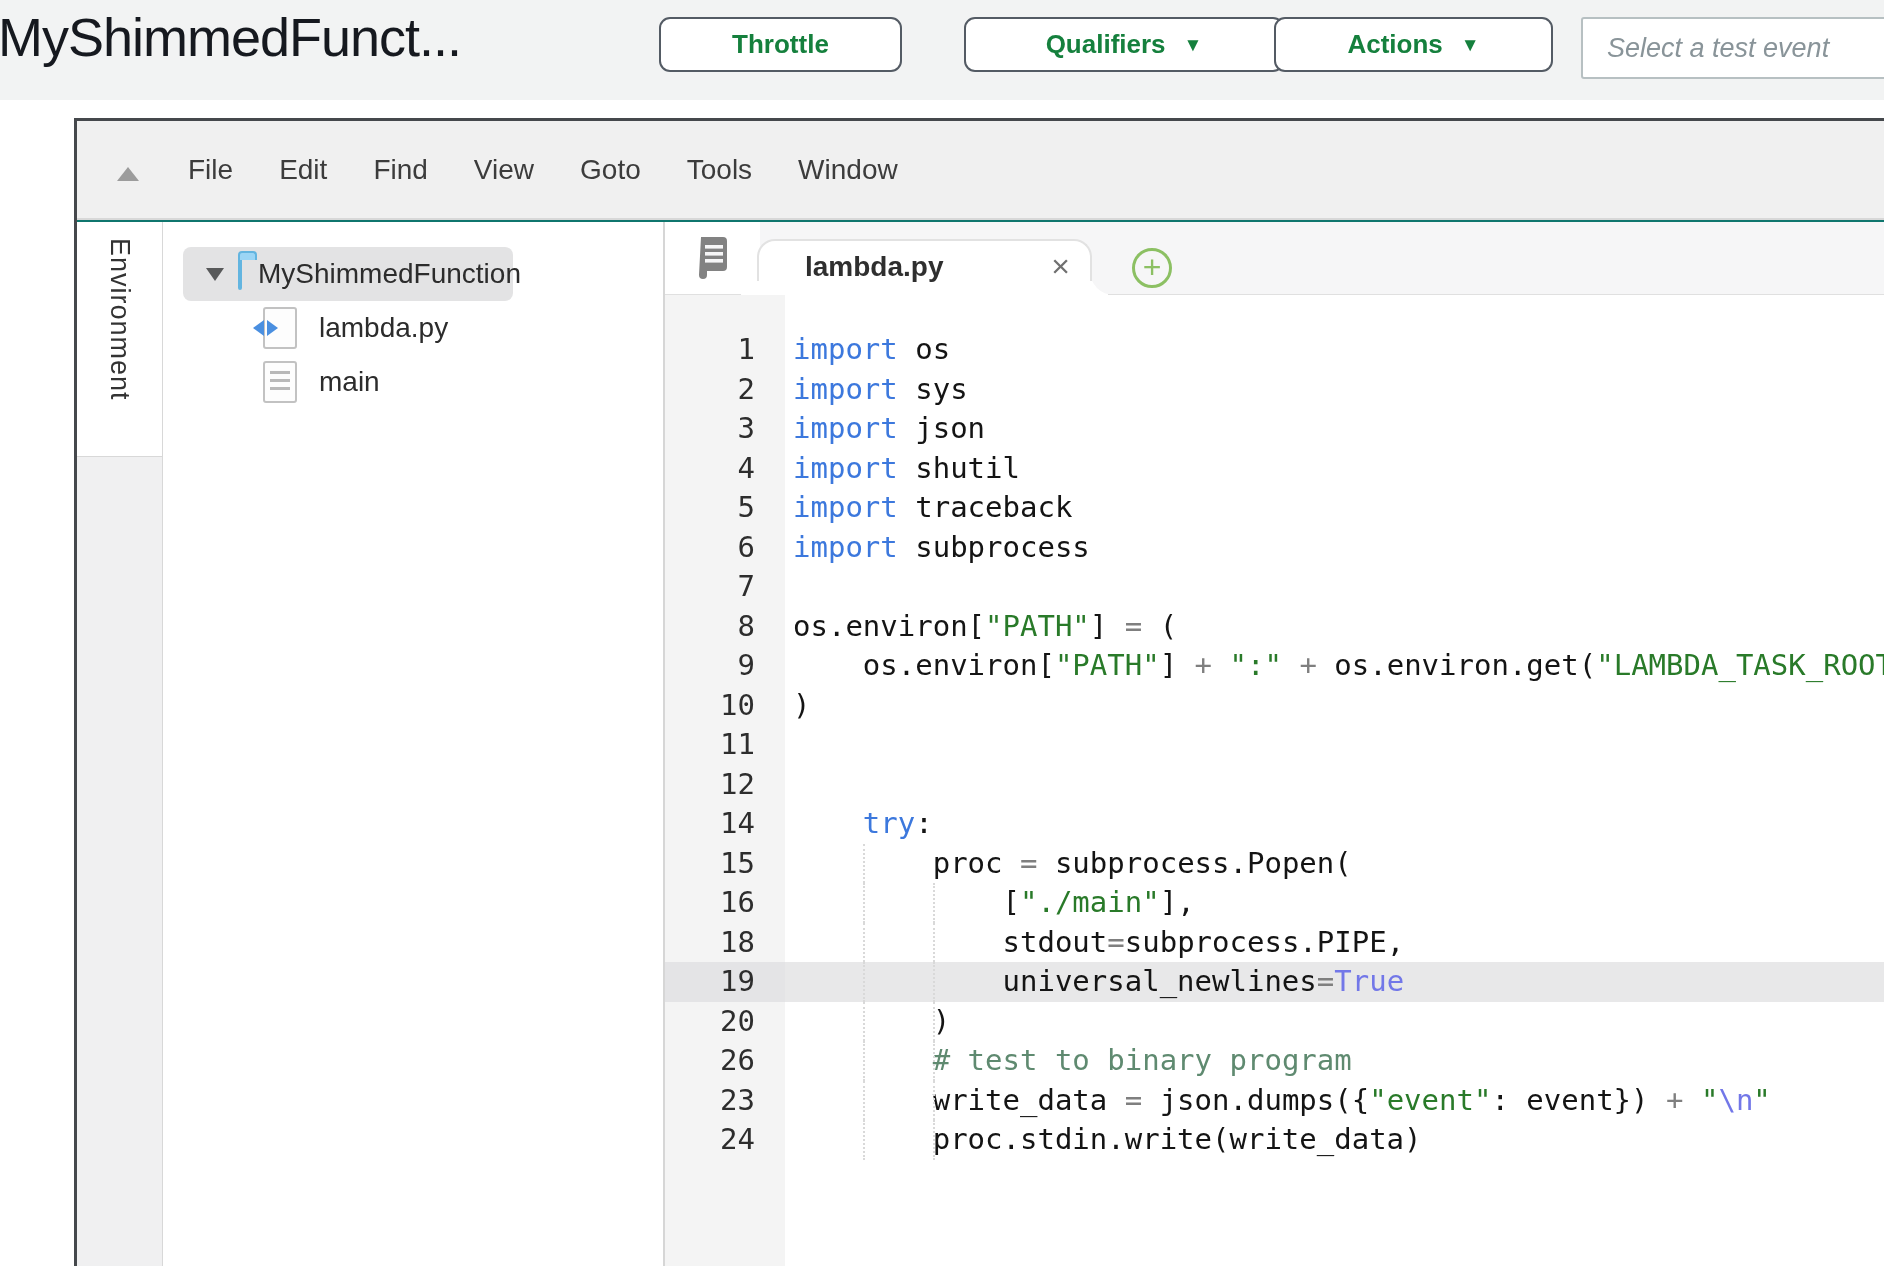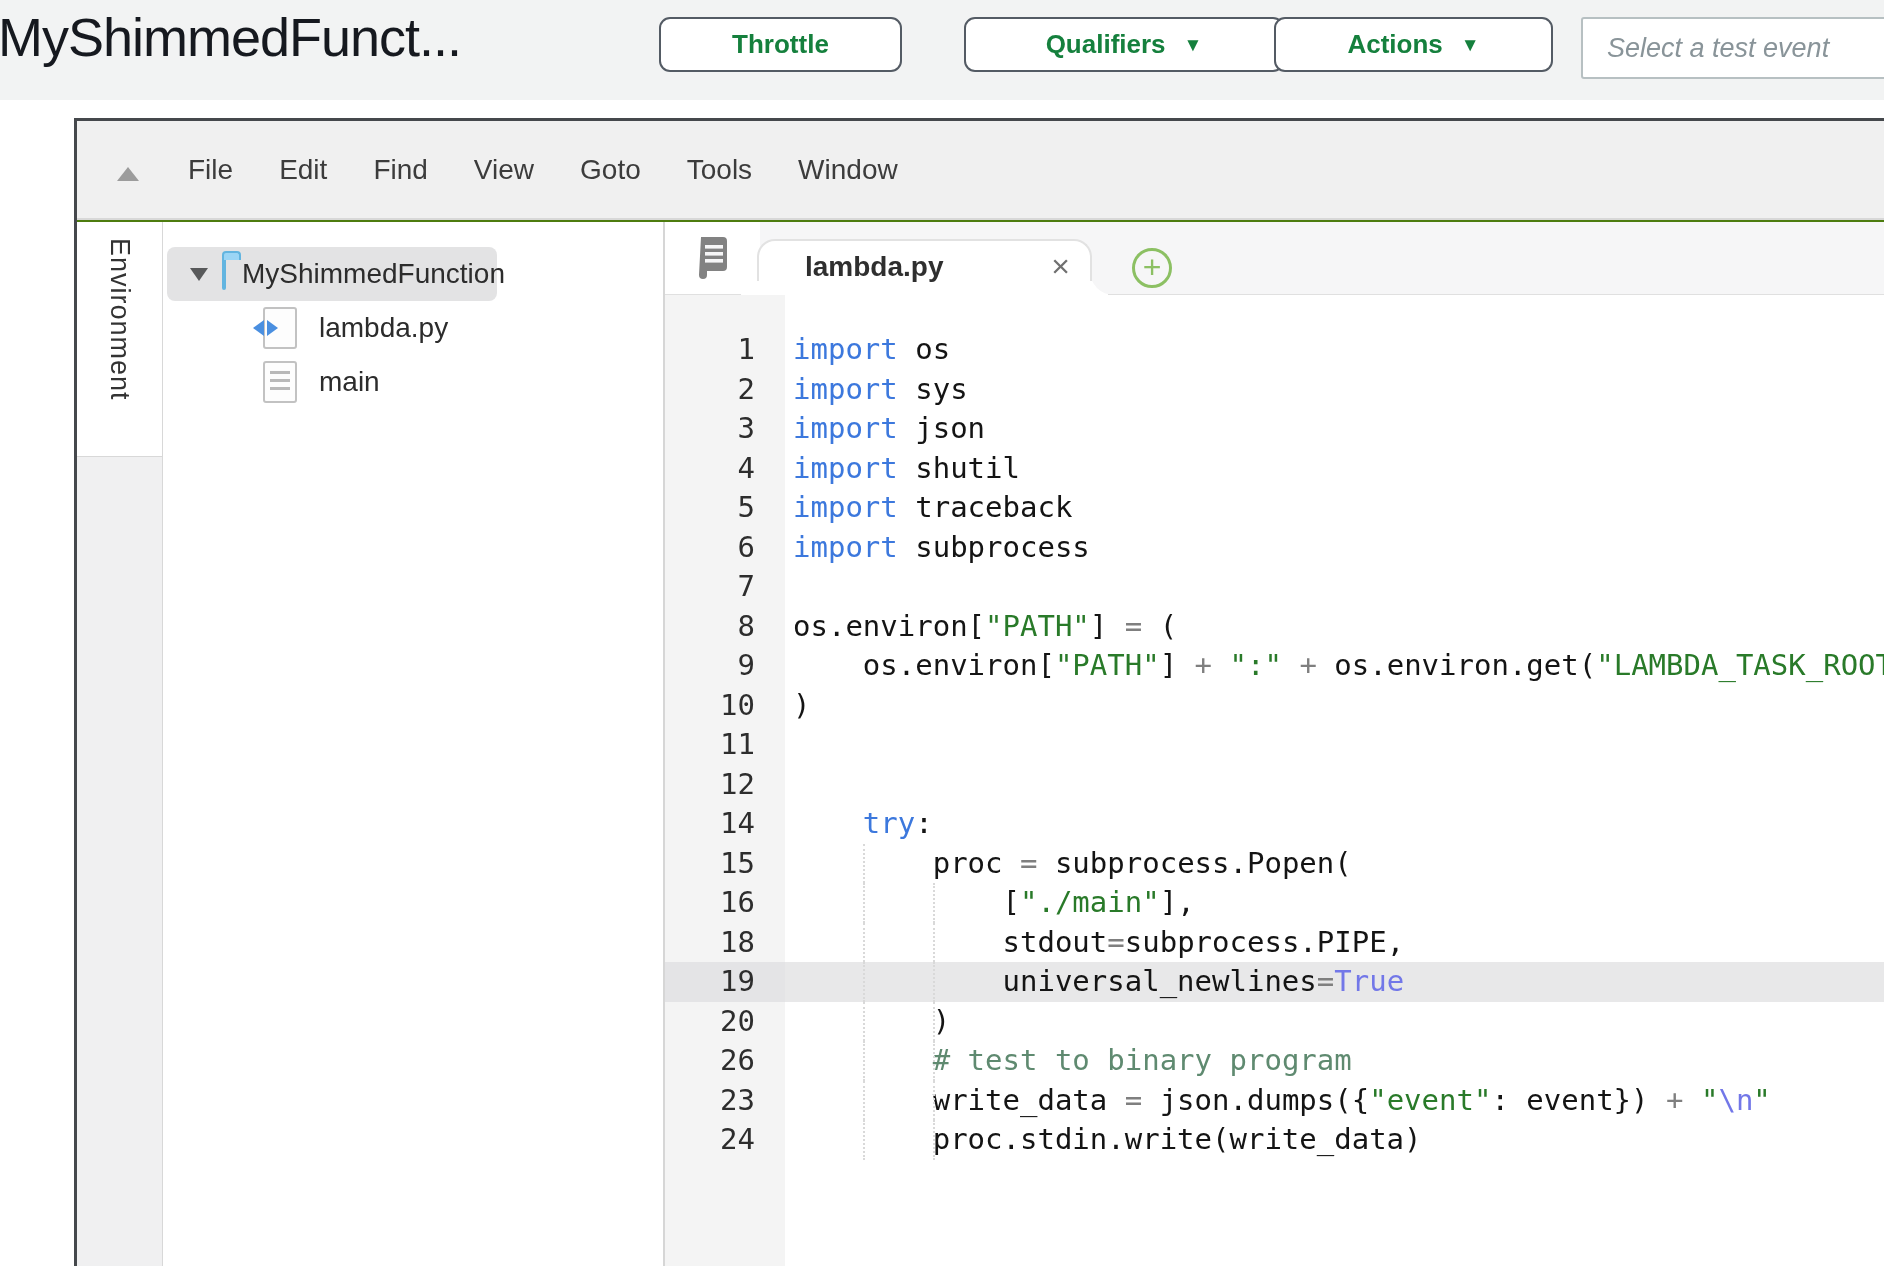--- a/index.html
+++ b/index.html
@@ -15,41 +15,41 @@
         cursor:pointer;}
   .hbtn .caret{font-size:19px;line-height:1;}
   .btn-throttle{left:659px;width:243px;}
   .btn-qualifiers{left:964px;width:320px;}
   .btn-actions{left:1274px;width:279px;}
   .test-select{position:absolute;left:1581px;top:17px;width:420px;height:62px;box-sizing:border-box;
         background:#fff;border:2px solid #b7c0c2;border-radius:3px;color:#899499;
         font-style:italic;font-size:27px;display:flex;align-items:center;padding-left:24px;}
   
   .frame{position:absolute;left:74px;top:118px;width:1810px;height:1148px;box-sizing:border-box;
-         border-left:3px solid #45484c;border-top:3px solid #45484c;background:#4d7c0f;}
+         border-left:3px solid #45484c;border-top:3px solid #45484c;background:#0f766e;}
   .menubar{position:absolute;left:0;top:0;width:100%;height:99px;background:#f0f0f0;
            border-bottom:2px solid #d8d8d8;box-sizing:border-box;}
   .collapse-tri{position:absolute;left:40px;top:46px;width:0;height:0;cursor:pointer;
            border-left:11px solid transparent;border-right:11px solid transparent;
            border-bottom:14px solid #9c9c9c;}
   .menu-items{position:absolute;left:111px;top:0;height:97px;display:flex;align-items:center;
            gap:46px;font-size:28px;color:#3c3c3c;}
   .mi{cursor:pointer;}
   .content{position:absolute;left:0;top:101px;width:100%;height:1047px;display:flex;}
   
   .env-strip{width:86px;position:relative;background:#f0f0f1;border-right:1px solid #d8d8d8;box-sizing:border-box;}
   .env-tab{position:absolute;left:0;top:0;width:100%;height:235px;background:#fff;
            border-bottom:1px solid #d8d8d8;box-sizing:border-box;cursor:pointer;}
   .env-label{position:absolute;left:50%;top:16px;transform:translateX(-50%);
            writing-mode:vertical-rl;font-size:27px;color:#333;letter-spacing:1px;}
   
   .tree{width:502px;background:#fff;border-right:2px solid #d6d6d6;box-sizing:border-box;
         padding-top:25px;position:relative;}
   .tree-row{height:54px;display:flex;align-items:center;font-size:28px;color:#2c2c2c;cursor:pointer;}
-  .sel-row{margin-left:4px;width:330px;background:#e3e3e4;border-radius:8px;}
+  .sel-row{margin-left:20px;width:330px;background:#e3e3e4;border-radius:8px;}
   .tree-caret{width:0;height:0;border-top:13px solid #58595a;border-left:9px solid transparent;
         border-right:9px solid transparent;margin-left:23px;}
   .folder-ic{position:relative;width:40px;height:28px;background:#9bd5f5;border:2px solid #63b5e0;
         border-radius:4px;margin-left:14px;}
   .folder-ic::before{content:"";position:absolute;left:-2px;top:-9px;width:15px;height:7px;
         background:#9bd5f5;border:2px solid #63b5e0;border-bottom:none;border-radius:4px 4px 0 0;}
   .folder-name{margin-left:16px;}
   .page-ic{position:relative;width:30px;height:38px;background:#fdfdfd;border:2px solid #c2c2c2;
         border-radius:3px;margin-left:100px;flex:none;}
   .chev{position:absolute;top:11px;width:0;height:0;}

